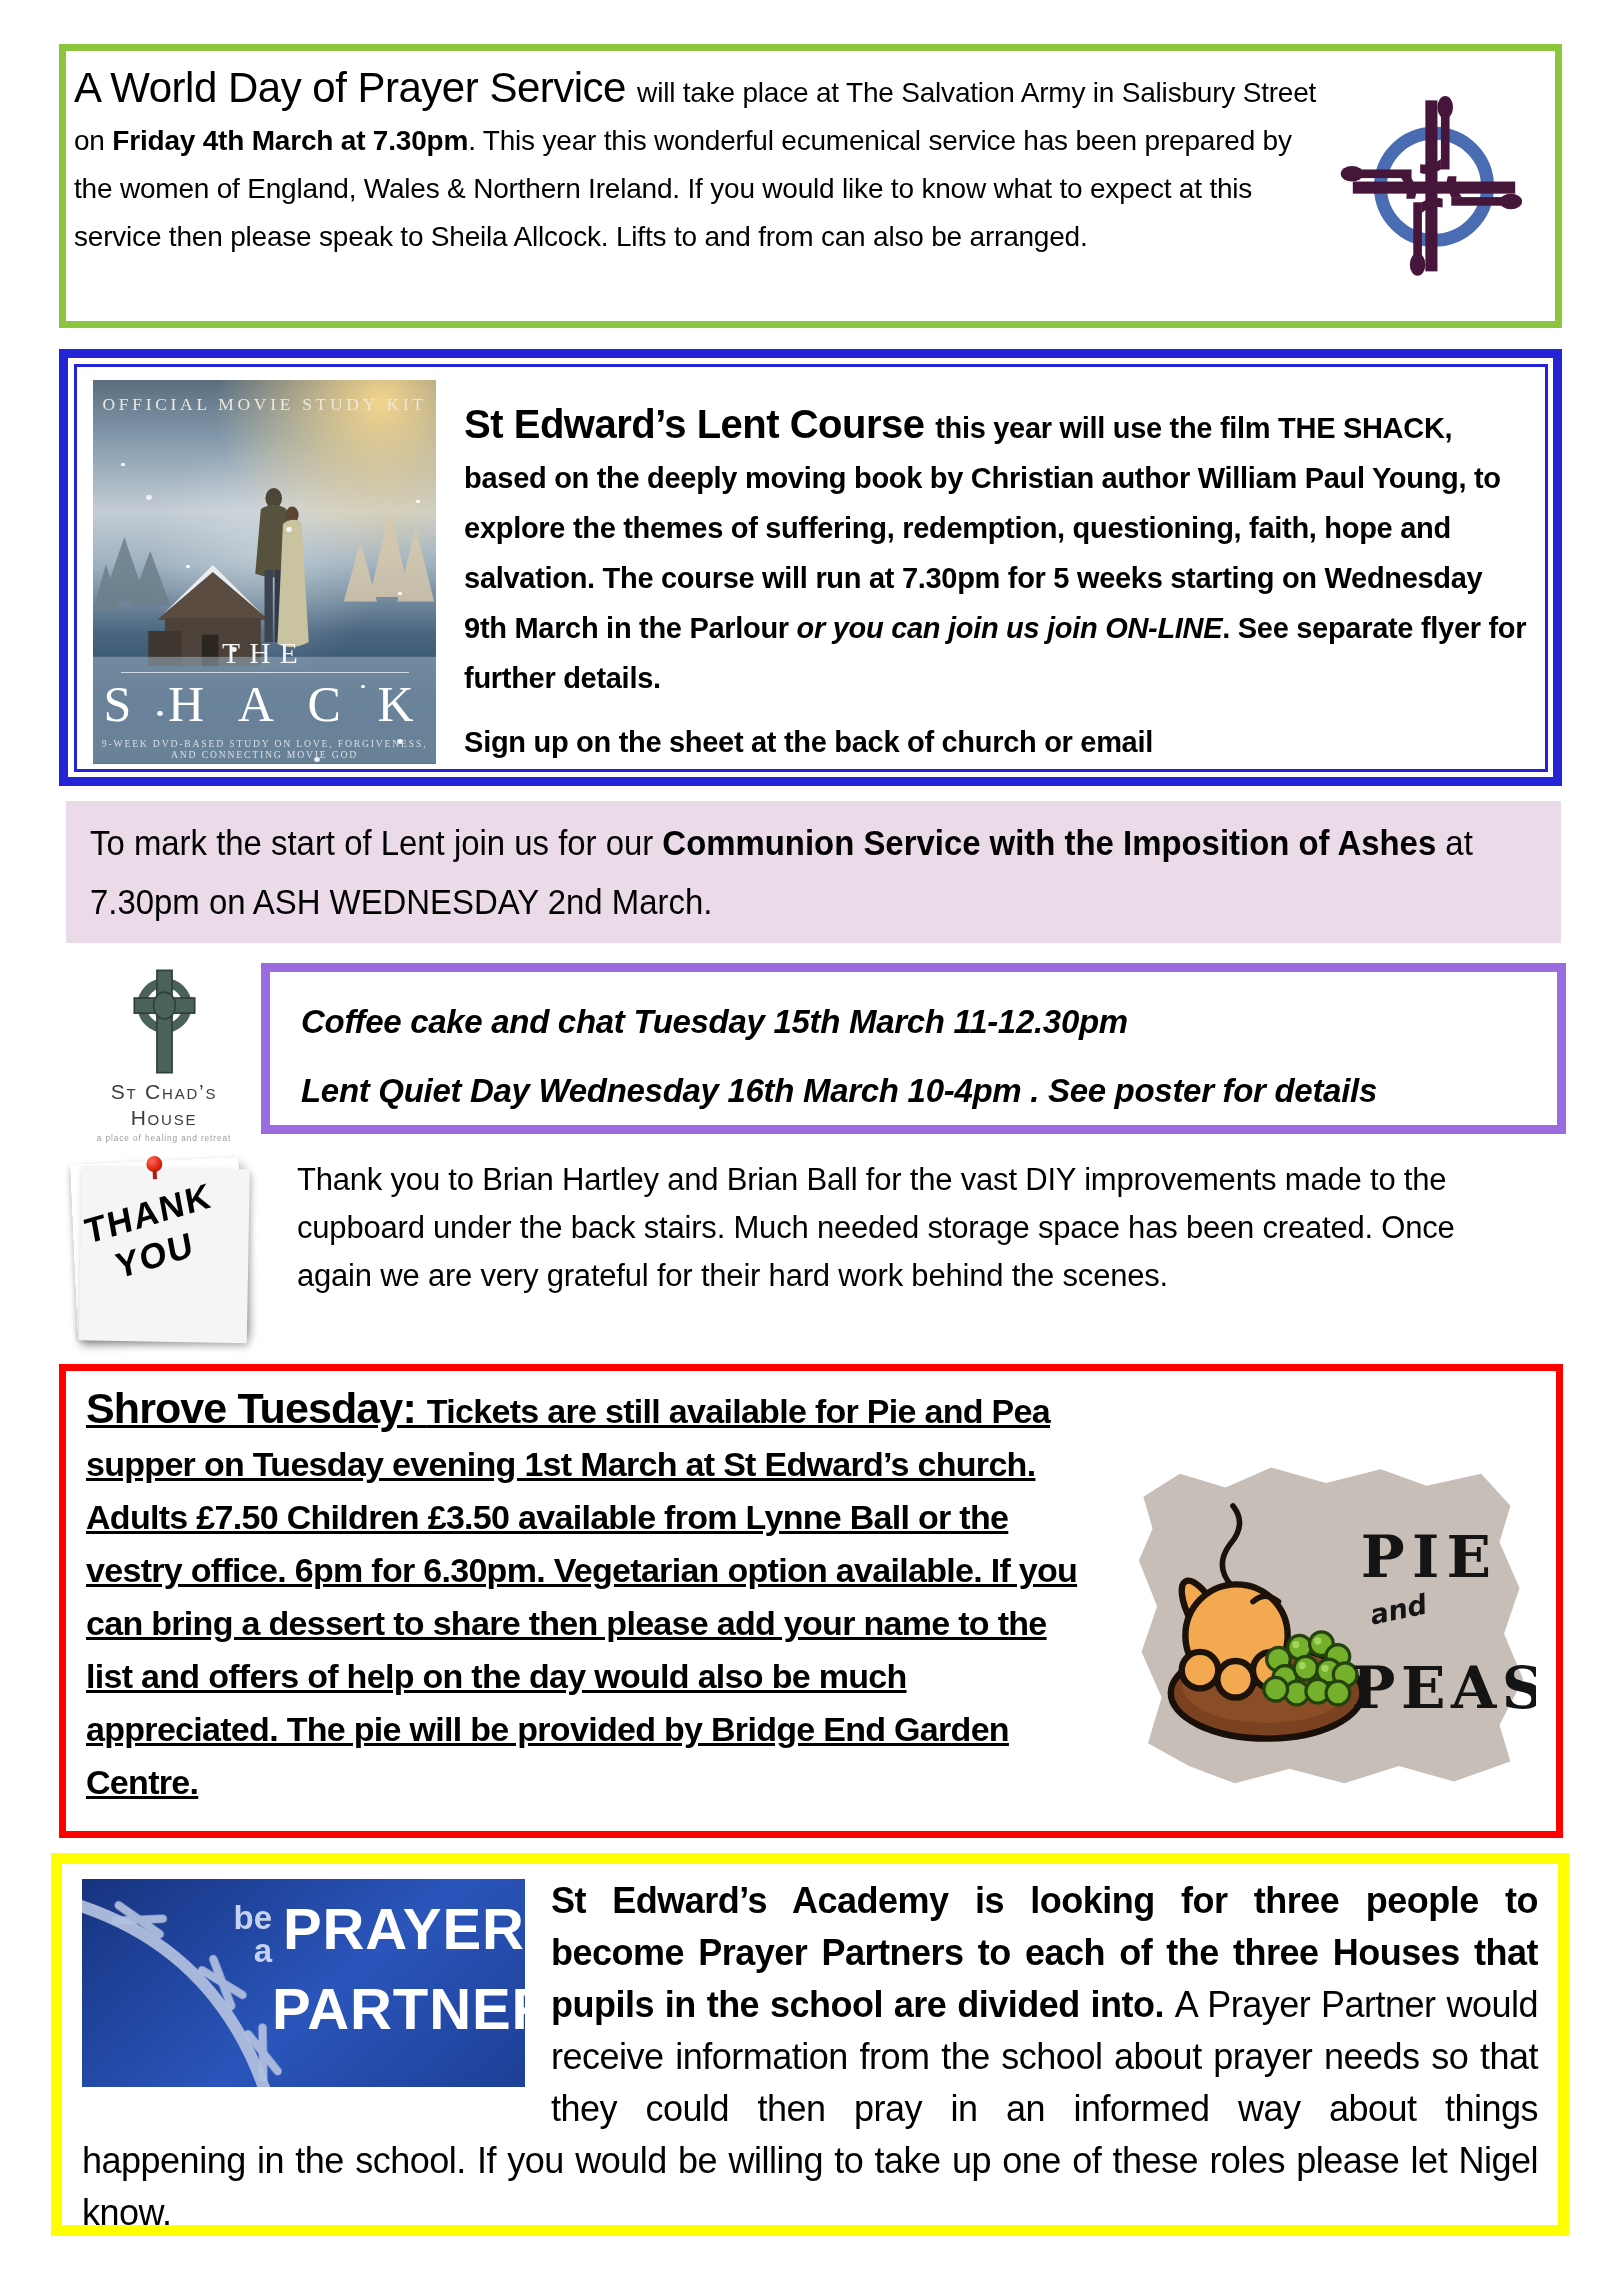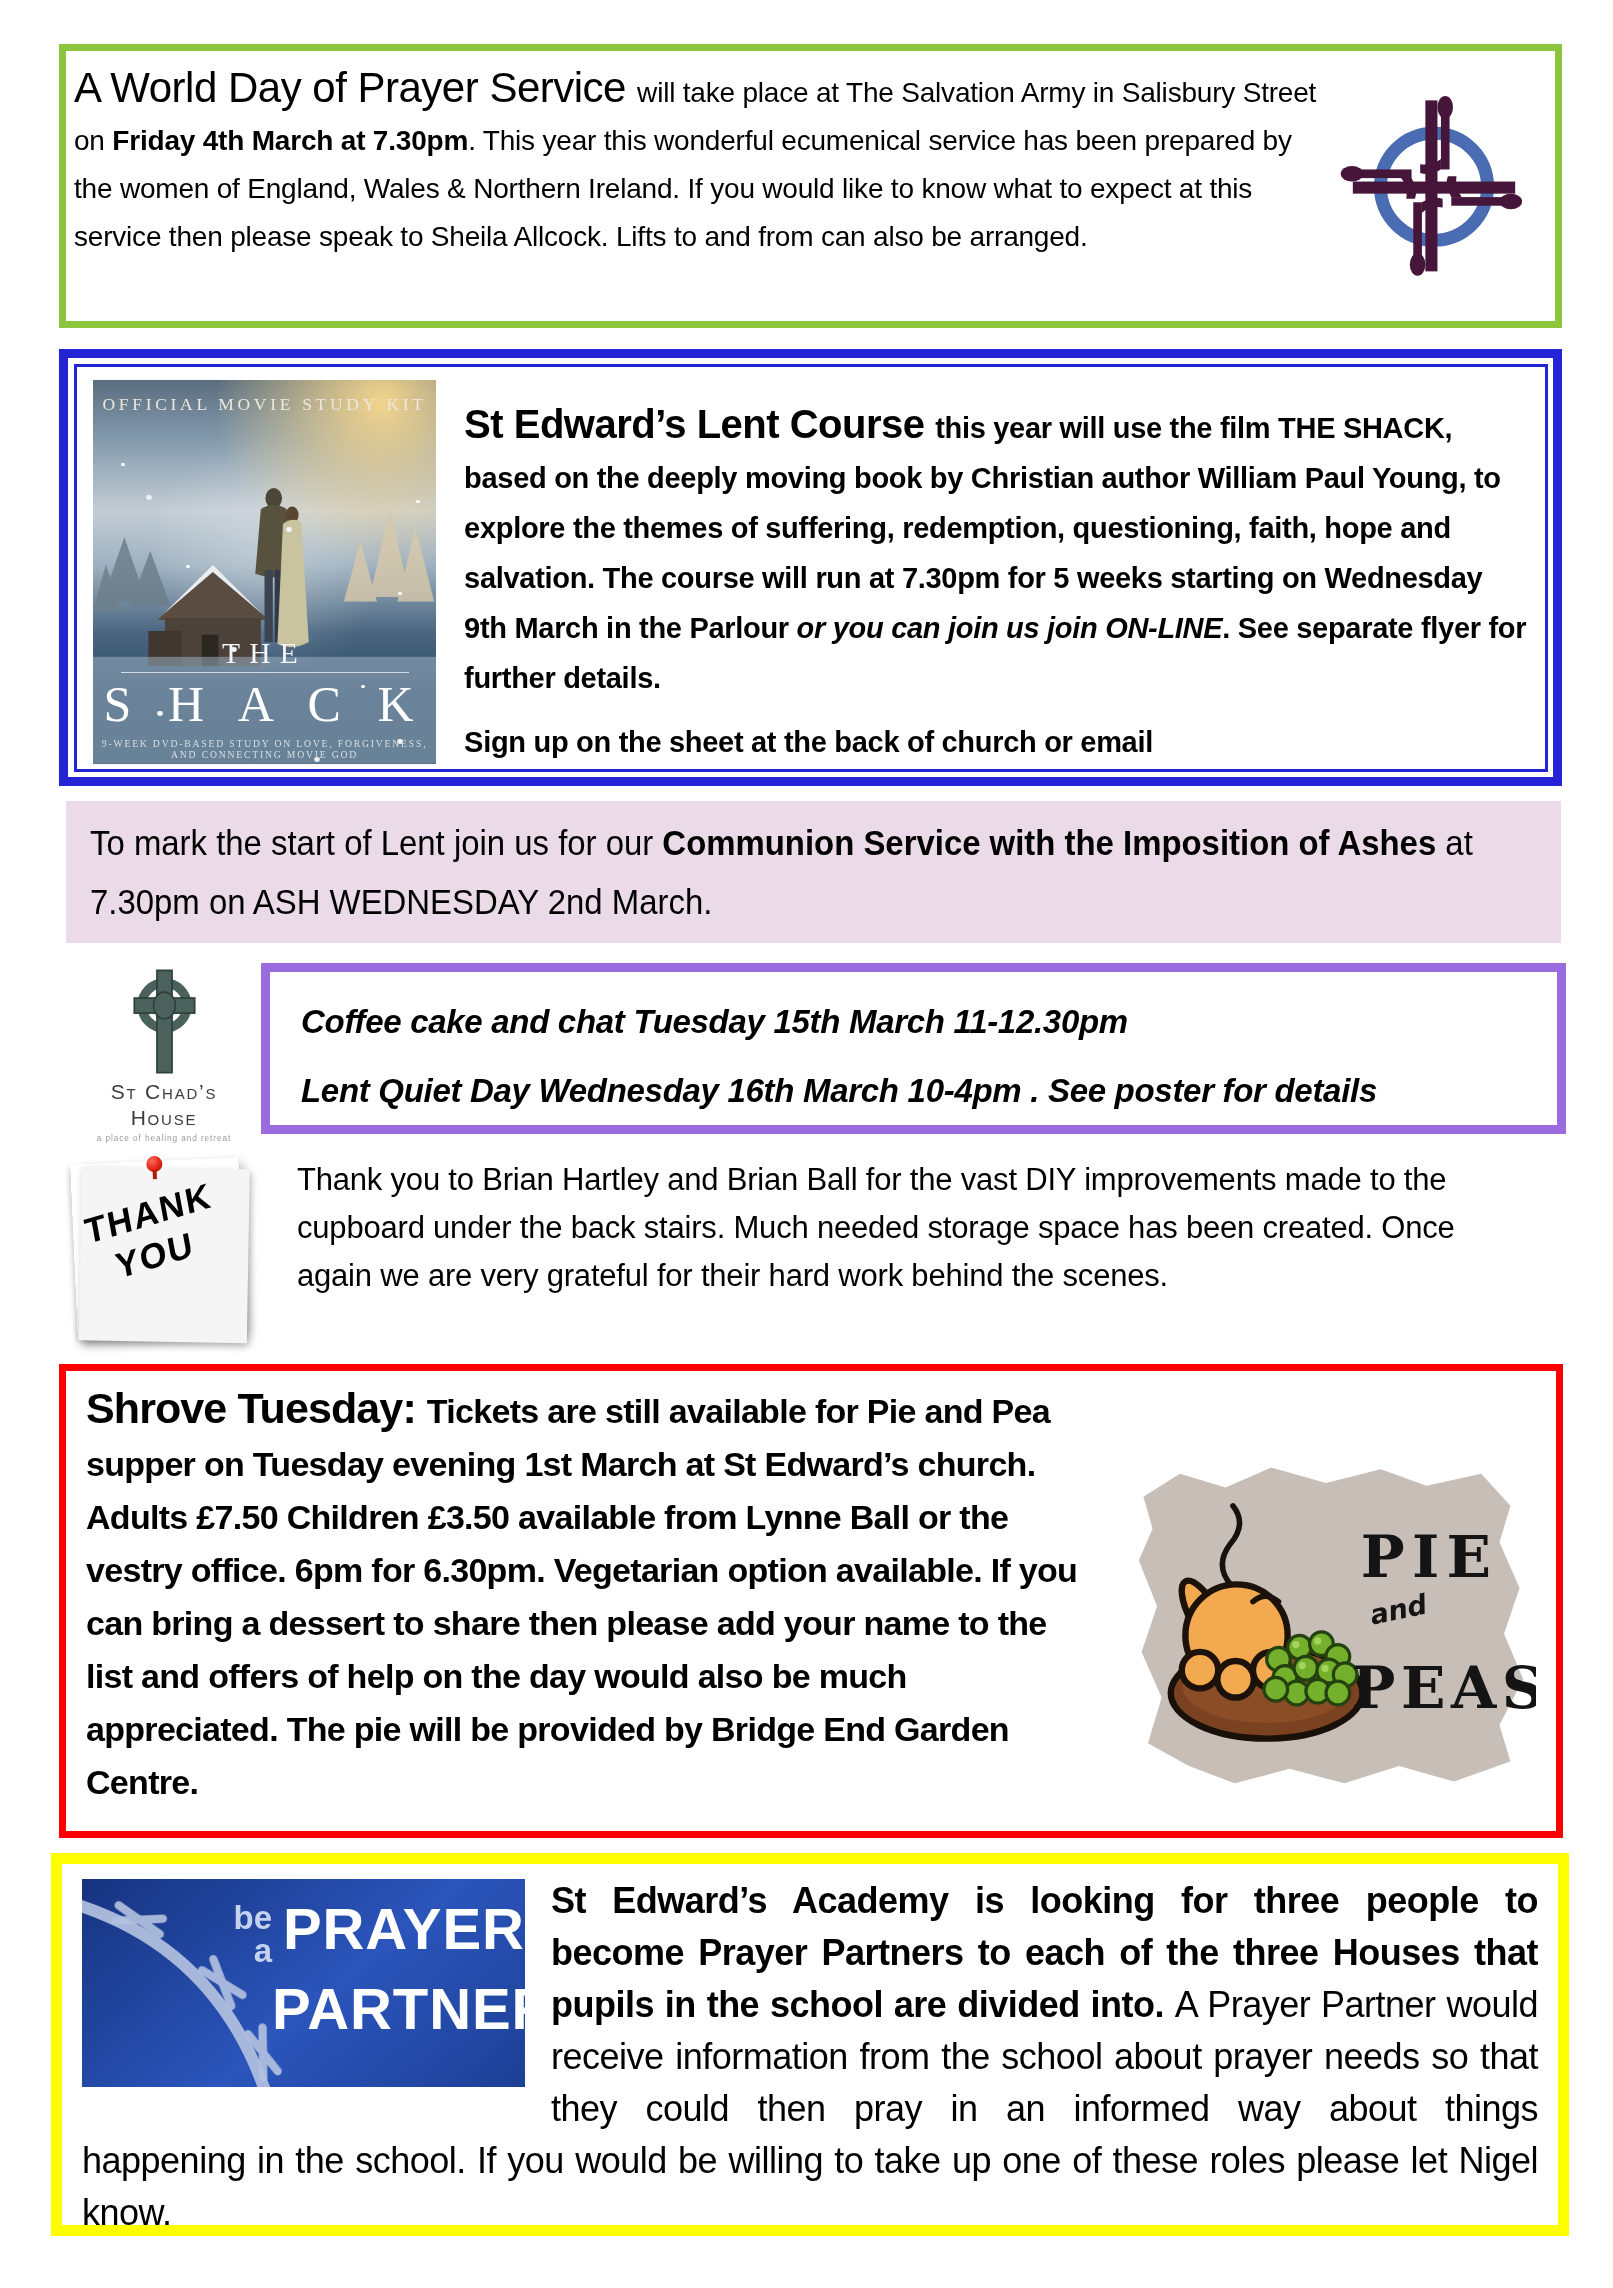--- a/index.html
+++ b/index.html
@@ -89,21 +89,21 @@
     transform:rotate(-14deg) skewX(-6deg); letter-spacing:1.8px; }
   .postit-text .l2 { display:block; margin-left:24px; }
   .thanks-text { position:absolute; left:297px; top:1156px; width:1196px;
     font-size:31px; line-height:48px; letter-spacing:-0.2px; }
 
   
   .box-shrove {
     position:absolute; left:59px; top:1364px; width:1504px; height:474px;
     border:7.4px solid #fe0000; padding:11px 20px; overflow:hidden;
   }
-  .box-shrove p { font-size:34px; line-height:53px; font-weight:700; letter-spacing:-0.7px; }
+  .box-shrove p { font-size:34px; line-height:53px; font-weight:700; letter-spacing:-0.7px;text-decoration:underline; }
   .box-shrove .seg-title { font-size:43px; letter-spacing:-0.9px; }
   .pie-img { float:right; width:420px; height:367px; margin:59px 0 0 18.5px; }
 
   
   .box-academy {
     position:absolute; left:51px; top:1853px; width:1518px; height:383px;
     border:11px solid #ffff00; padding:11px 20px 9.2px 20px; overflow:hidden;
   }
   .box-academy p { font-size:36px; line-height:52px; text-align:justify; letter-spacing:-0.5px; }
   .pp-panel { float:left; position:relative; width:443px; height:208px; margin:3.7px 26px 9.2px 0;

